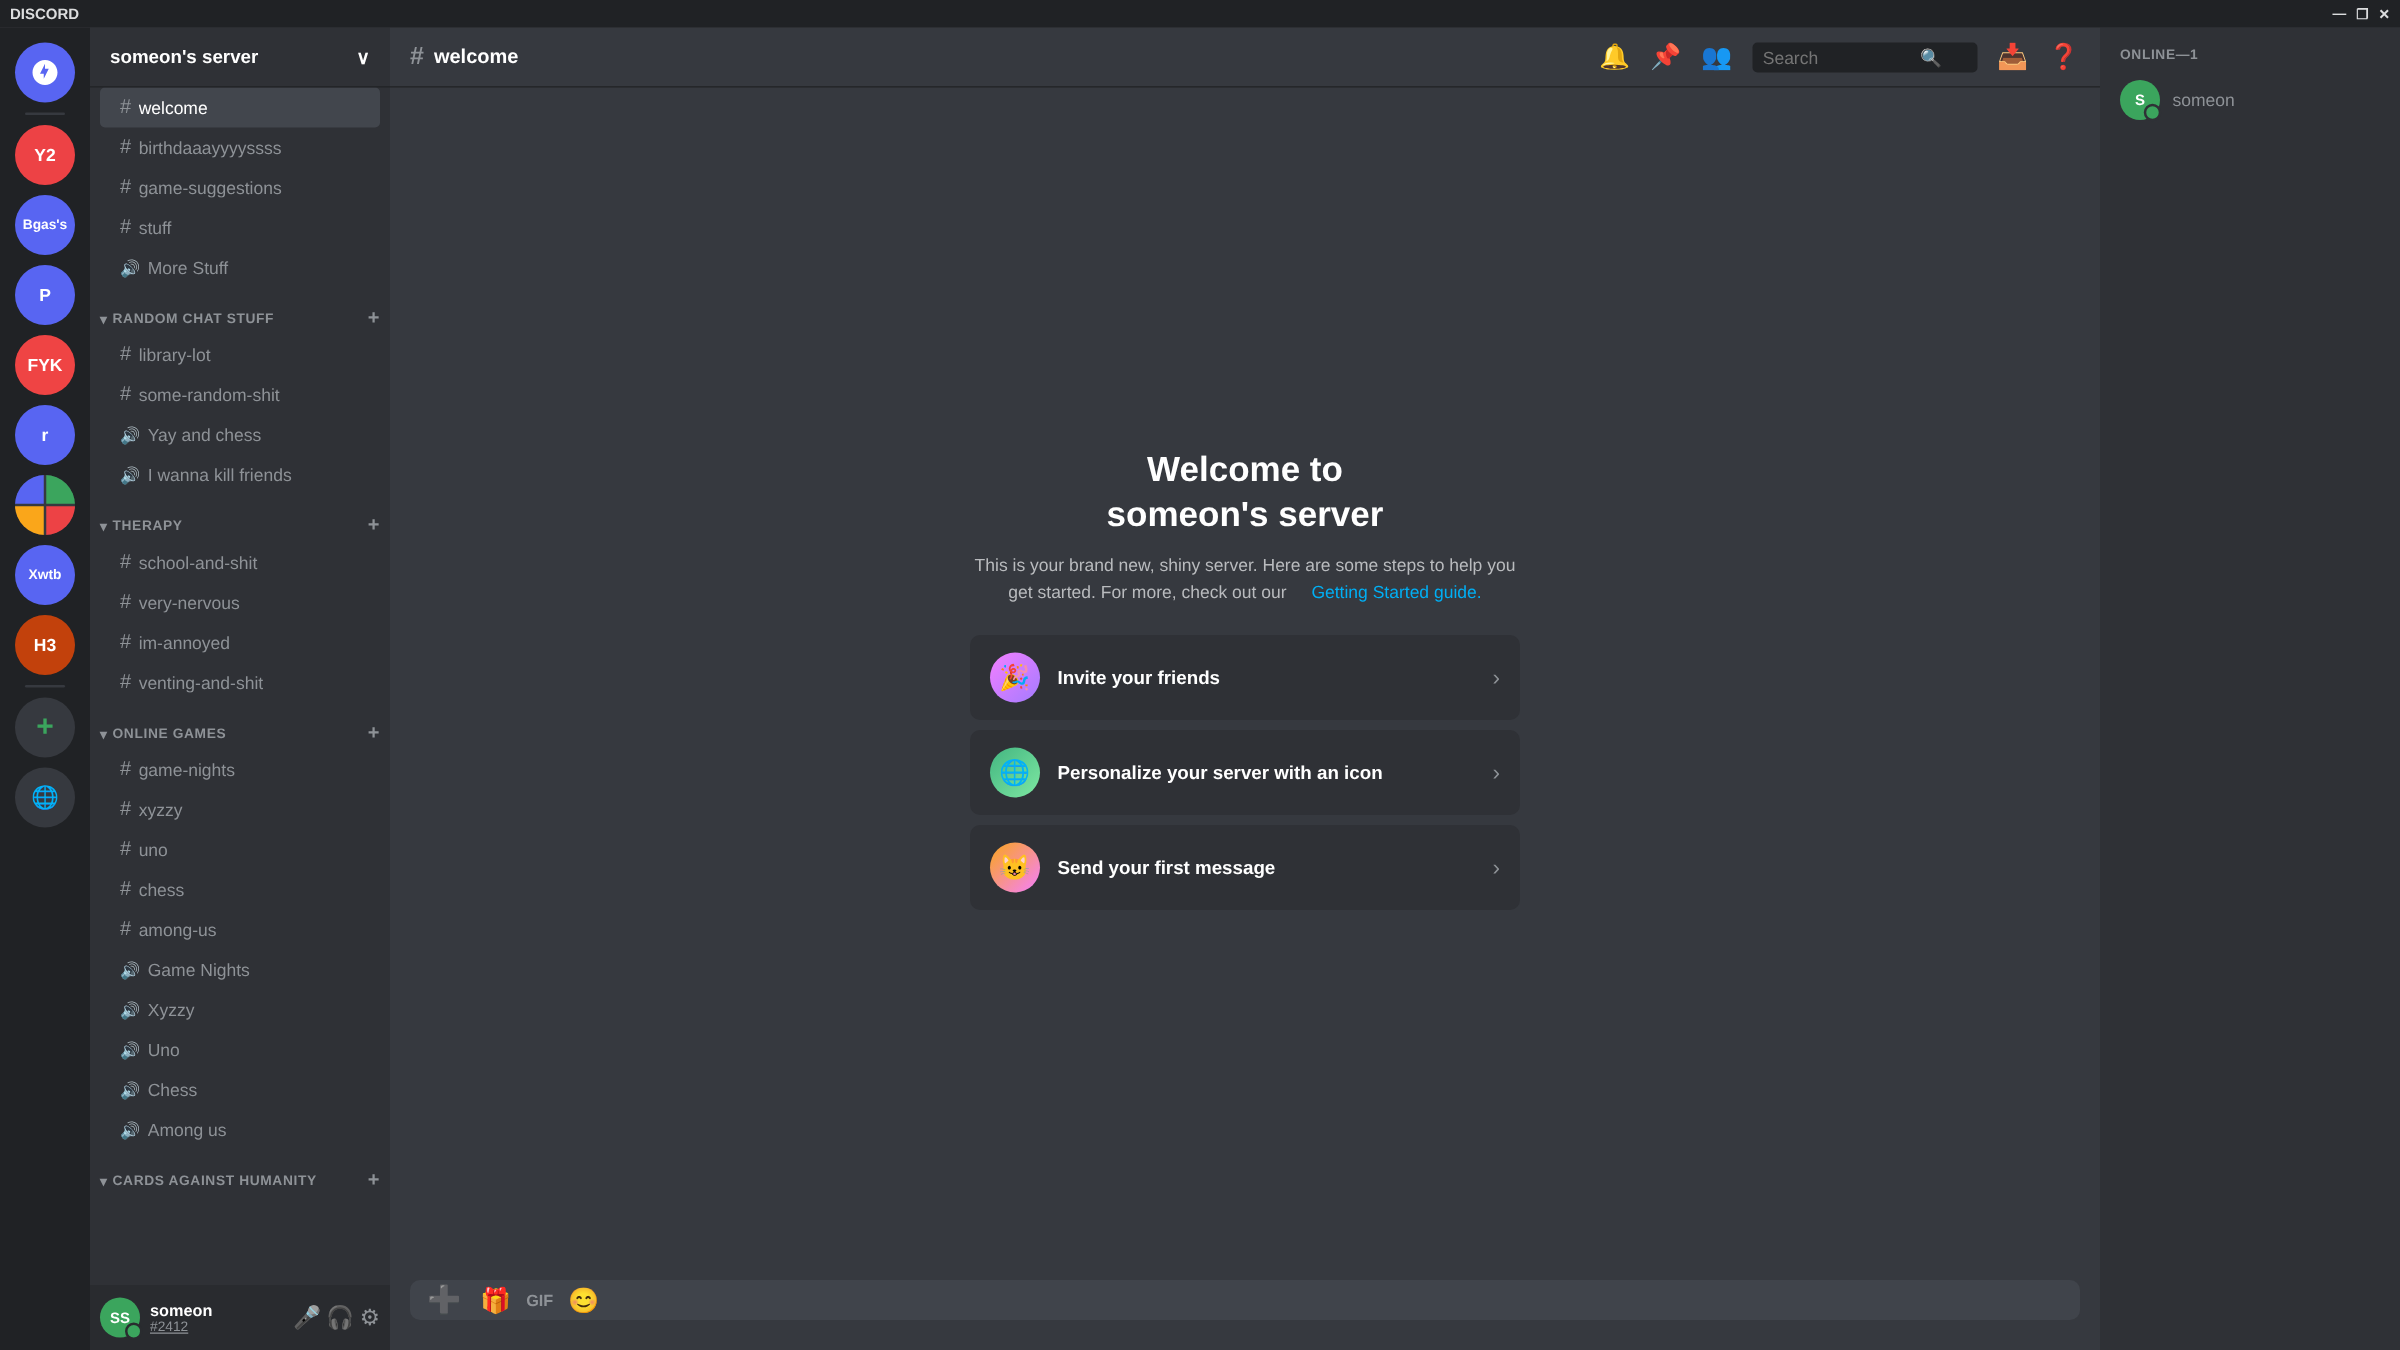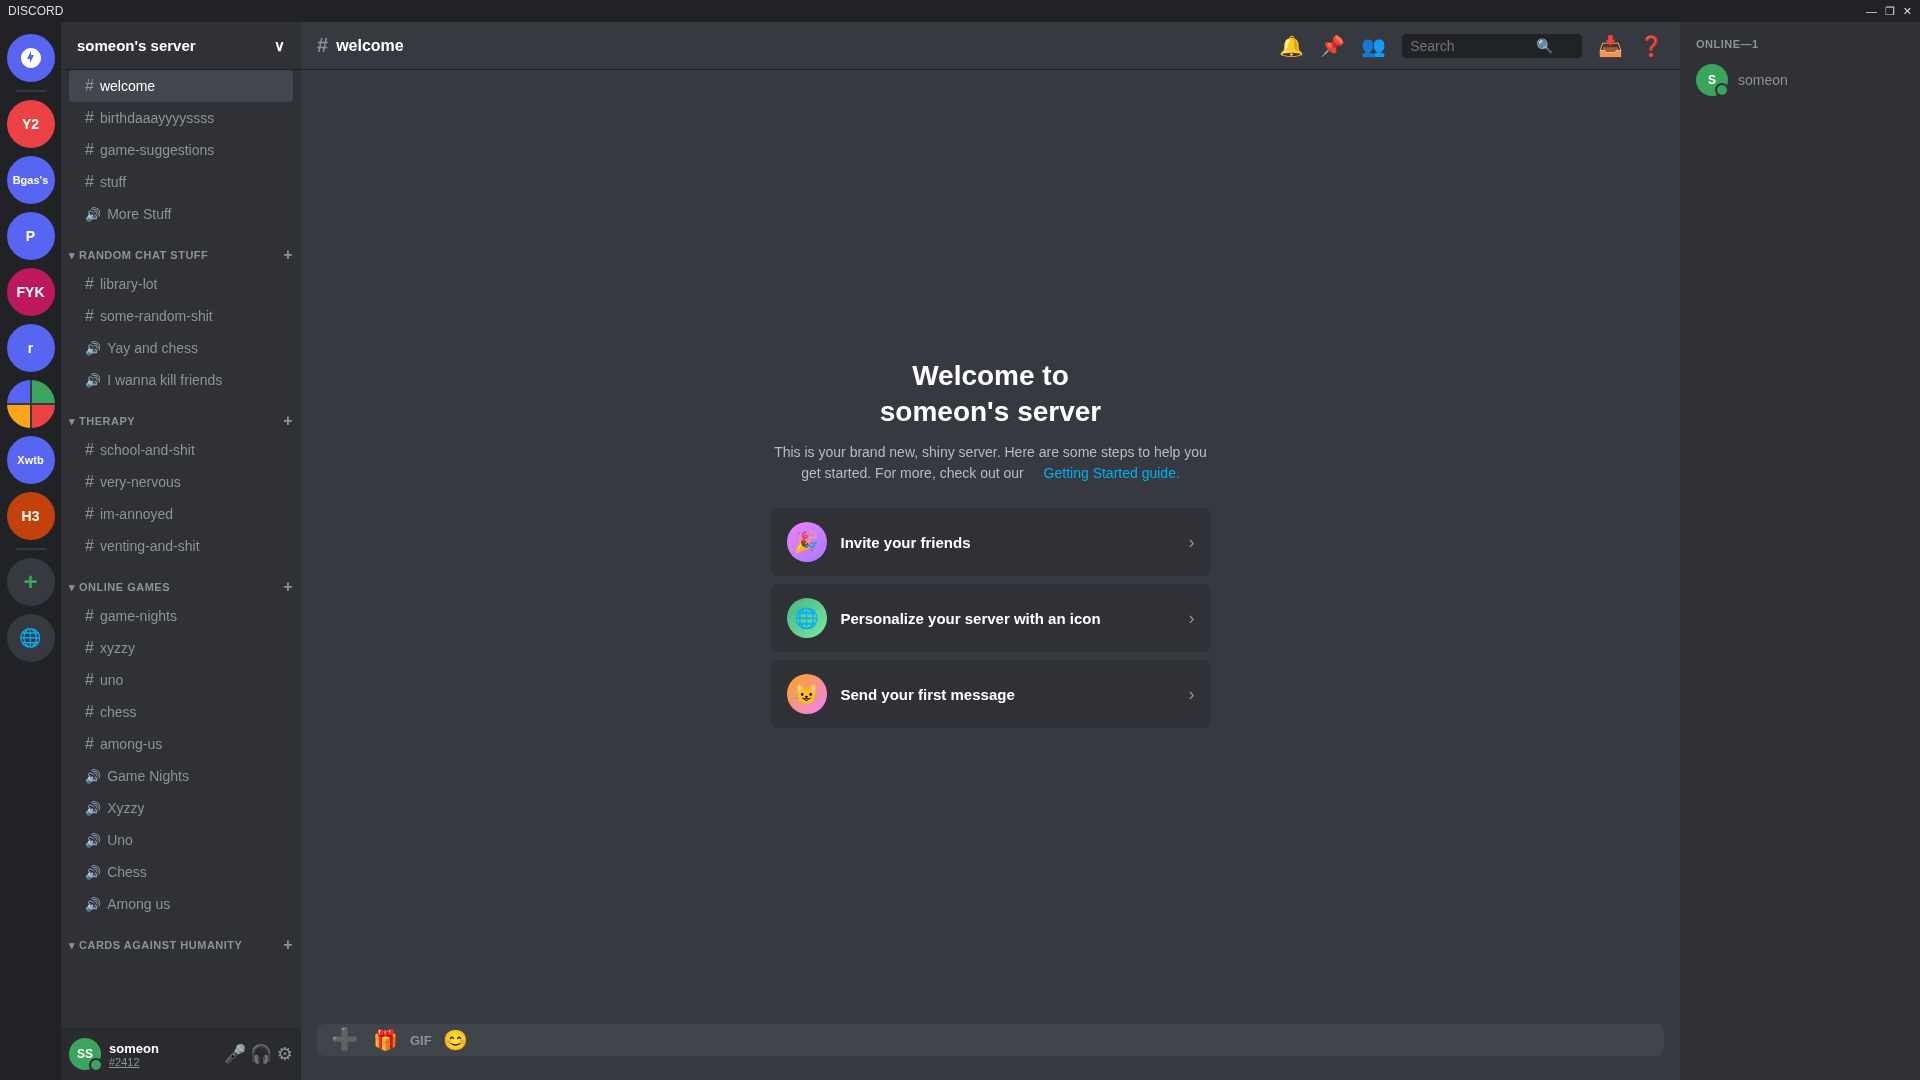--- a/index.html
+++ b/index.html
@@ -9,30 +9,31 @@
     #titlebar {
       height: 22px;
       background: #202225;
       display: flex;
       align-items: center;
       padding: 0 8px;
       font-size: 12px;
       color: #dcddde;
       justify-content: space-between;
       flex-shrink: 0;
+      font-weight: bold;
     }
     #titlebar-controls { display: flex; gap: 8px; }
     #titlebar-controls span { font-size: 11px; color: #dcddde; cursor: pointer; }
 
     
     #main { display: flex; flex: 1; overflow: hidden; }
 
     
     #server-list {
-      width: 61px;
+      width: 72px;
       background: #202225;
       display: flex;
       flex-direction: column;
       align-items: center;
       padding-top: 12px;
       gap: 8px;
       overflow-y: auto;
       flex-shrink: 0;
     }
     .server-icon {
@@ -251,21 +252,21 @@
   <div id="server-list">
     <div class="server-icon home active">
       <svg width="24" height="24" viewBox="0 0 24 24" fill="white">
           <path d="M12 2C6.477 2 2 6.477 2 12c0 5.523 4.477 10 10 10s10-4.477 10-10C22 6.477 17.523 2 12 2zm-1 15v-4H8l4-8v4h3l-4 8z"></path>
         </svg>
     </div>
     <div class="server-divider"></div>
     <div class="server-icon" style="background:#ed4245;">Y2</div>
     <div class="server-icon" style="background:#5865f2; font-size:11px;">Bgas's</div>
     <div class="server-icon" style="background:#5865f2;">P</div>
-    <div class="server-icon" style="background:#be185d;">FYK</div>
+    <div class="server-icon" style="background:#ef4444;">FYK</div>
     <div class="server-icon" style="background:#5865f2;">r</div>
     <div class="server-icon" style="background:#36393f; overflow:hidden; padding:0;">
       <div style="display:grid; grid-template-columns:1fr 1fr; gap:2px; width:100%; height:100%;">
         <div style="background:#5865f2;"></div>
           <div style="background:#3ba55d;"></div>
         <div style="background:#faa61a;"></div>
           <div style="background:#ed4245;"></div>
       </div>
     </div>
     <div class="server-icon" style="background:#5865f2; font-size:11px;">Xwtb</div>

